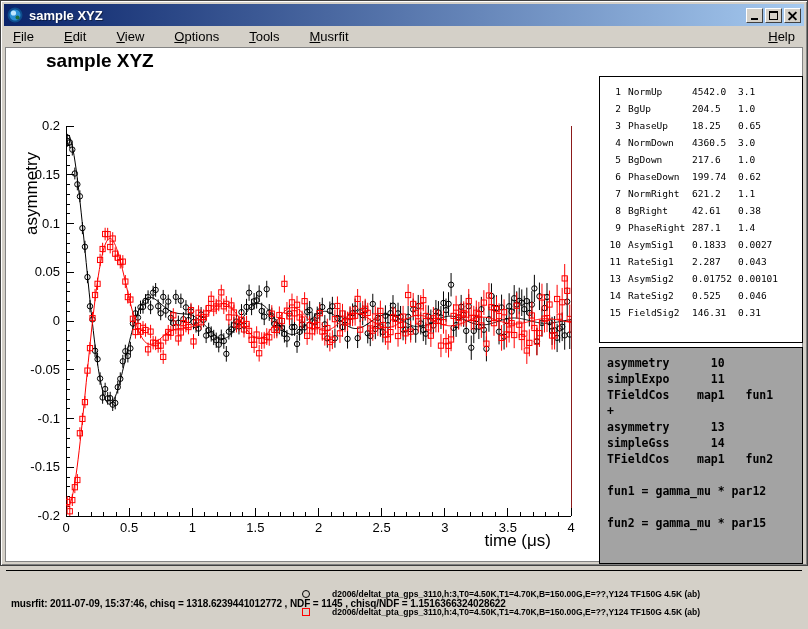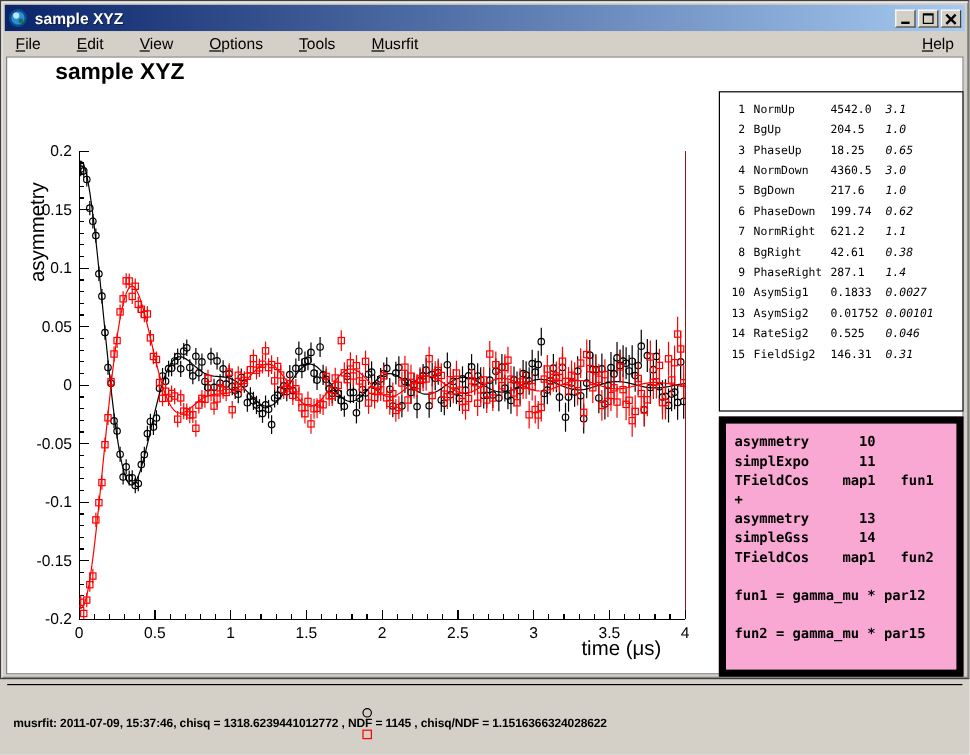--- a/index.html
+++ b/index.html
@@ -36,23 +36,23 @@
   #plot-svg{position:absolute;left:0;top:0;}
   #plot-svg text{font-family:"Liberation Sans",sans-serif;fill:#000;}
   
   .param-box{position:absolute;left:593px;top:28px;width:204px;height:267px;border:1px solid #000;
              background:#fff;font-family:"DejaVu Sans Mono",monospace;font-size:9.5px;color:#000;
              padding:6px 2px 0 6px;}
   .prow{display:flex;height:17px;line-height:17px;white-space:pre;}
   .pno{width:15px;text-align:right;margin-right:7px;}
   .pname{width:64px;}
   .pval{width:46px;}
-  .perr{flex:1 1 auto;font-style:italic;}
-  .theory-box{position:absolute;left:593px;top:299px;width:204px;height:217px;border:6px solid #000000;
-              background:#f9a8d4;font-family:"DejaVu Sans Mono",monospace;font-weight:bold;font-size:11.5px;
+  .perr{flex:1 1 auto;}
+  .theory-box{position:absolute;left:593px;top:299px;width:204px;height:217px;border:1px solid #000000;
+              background:#a3a3a3;font-family:"DejaVu Sans Mono",monospace;font-weight:bold;font-size:11.5px;
               line-height:16px;color:#000;padding:7px 0 0 7px;}
   .tline{white-space:pre;}
   
   .divider{position:absolute;left:0;right:0;top:522px;border-top:1px solid #000;}
   .status-line{position:absolute;left:5px;top:527px;font-size:10px;font-weight:bold;letter-spacing:-0.1px;color:#000;white-space:nowrap;margin-top:23px;}
   .legend{position:absolute;left:0;right:0;top:537px;}
   .lrow{height:18px;display:flex;align-items:center;padding-left:296px;}
   .lmark{width:8px;height:8px;border:1px solid #000;margin-right:22px;flex:0 0 auto;}
   .lmark.circle{border-radius:50%;}
   .llabel{font-size:8.5px;font-weight:bold;white-space:nowrap;color:#000;}
@@ -1022,20 +1022,21 @@
         <div class="prow"><span class="pno">1</span><span class="pname">NormUp</span><span class="pval">4542.0</span><span class="perr">3.1</span></div>
         <div class="prow"><span class="pno">2</span><span class="pname">BgUp</span><span class="pval">204.5</span><span class="perr">1.0</span></div>
         <div class="prow"><span class="pno">3</span><span class="pname">PhaseUp</span><span class="pval">18.25</span><span class="perr">0.65</span></div>
         <div class="prow"><span class="pno">4</span><span class="pname">NormDown</span><span class="pval">4360.5</span><span class="perr">3.0</span></div>
         <div class="prow"><span class="pno">5</span><span class="pname">BgDown</span><span class="pval">217.6</span><span class="perr">1.0</span></div>
         <div class="prow"><span class="pno">6</span><span class="pname">PhaseDown</span><span class="pval">199.74</span><span class="perr">0.62</span></div>
         <div class="prow"><span class="pno">7</span><span class="pname">NormRight</span><span class="pval">621.2</span><span class="perr">1.1</span></div>
         <div class="prow"><span class="pno">8</span><span class="pname">BgRight</span><span class="pval">42.61</span><span class="perr">0.38</span></div>
         <div class="prow"><span class="pno">9</span><span class="pname">PhaseRight</span><span class="pval">287.1</span><span class="perr">1.4</span></div>
         <div class="prow"><span class="pno">10</span><span class="pname">AsymSig1</span><span class="pval">0.1833</span><span class="perr">0.0027</span></div>
+        <div class="prow"><span class="pno">11</span><span class="pname">RateSig1</span><span class="pval">2.287</span><span class="perr">0.043</span></div>
         <div class="prow"><span class="pno">13</span><span class="pname">AsymSig2</span><span class="pval">0.01752</span><span class="perr">0.00101</span></div>
         <div class="prow"><span class="pno">14</span><span class="pname">RateSig2</span><span class="pval">0.525</span><span class="perr">0.046</span></div>
         <div class="prow"><span class="pno">15</span><span class="pname">FieldSig2</span><span class="pval">146.31</span><span class="perr">0.31</span></div>
       </div>
     <div class="theory-box">
         <div class="tline">asymmetry      10</div>
         <div class="tline">simplExpo      11</div>
         <div class="tline">TFieldCos    map1   fun1</div>
         <div class="tline">+</div>
         <div class="tline">asymmetry      13</div>
@@ -1044,20 +1045,22 @@
         <div class="tline"> </div>
         <div class="tline">fun1 = gamma_mu * par12</div>
         <div class="tline"> </div>
         <div class="tline">fun2 = gamma_mu * par15</div>
       </div>
     <div class="divider"></div>
     <div class="status-line">musrfit: 2011-07-09, 15:37:46, chisq = 1318.6239441012772 , NDF = 1145 , chisq/NDF = 1.1516366324028622</div>
     <div class="legend">
         <div class="lrow">
           <span class="lmark circle" style="border-color: rgb(0, 0, 0);"></span>
+          <span class="llabel">d2006/deltat_pta_gps_3110,h:3,T0=4.50K,T1=4.70K,B=150.00G,E=??,Y124 TF150G 4.5K (ab)</span>
         </div>
         <div class="lrow">
           <span class="lmark square" style="border-color: rgb(255, 0, 0);"></span>
+          <span class="llabel">d2006/deltat_pta_gps_3110,h:4,T0=4.50K,T1=4.70K,B=150.00G,E=??,Y124 TF150G 4.5K (ab)</span>
         </div>
       </div>
   </div>
 
 </div>
 
 </body></html>

